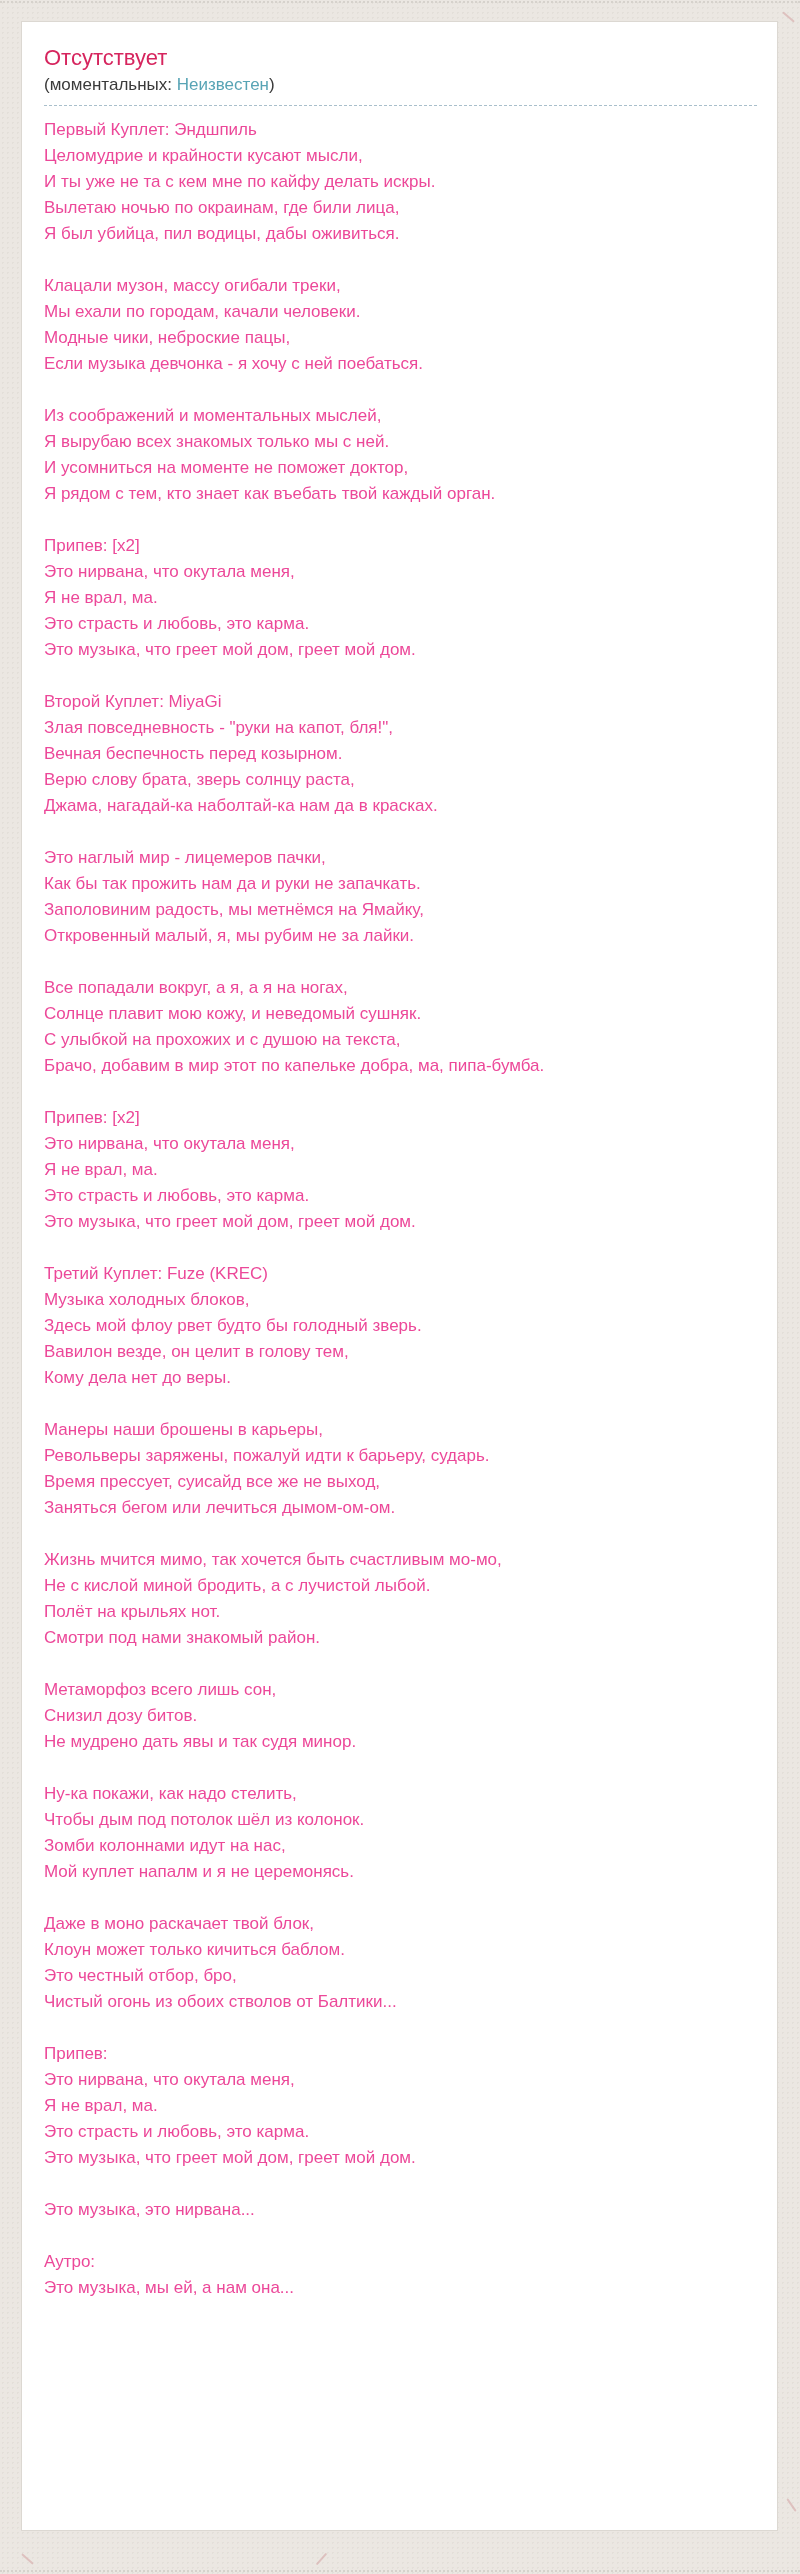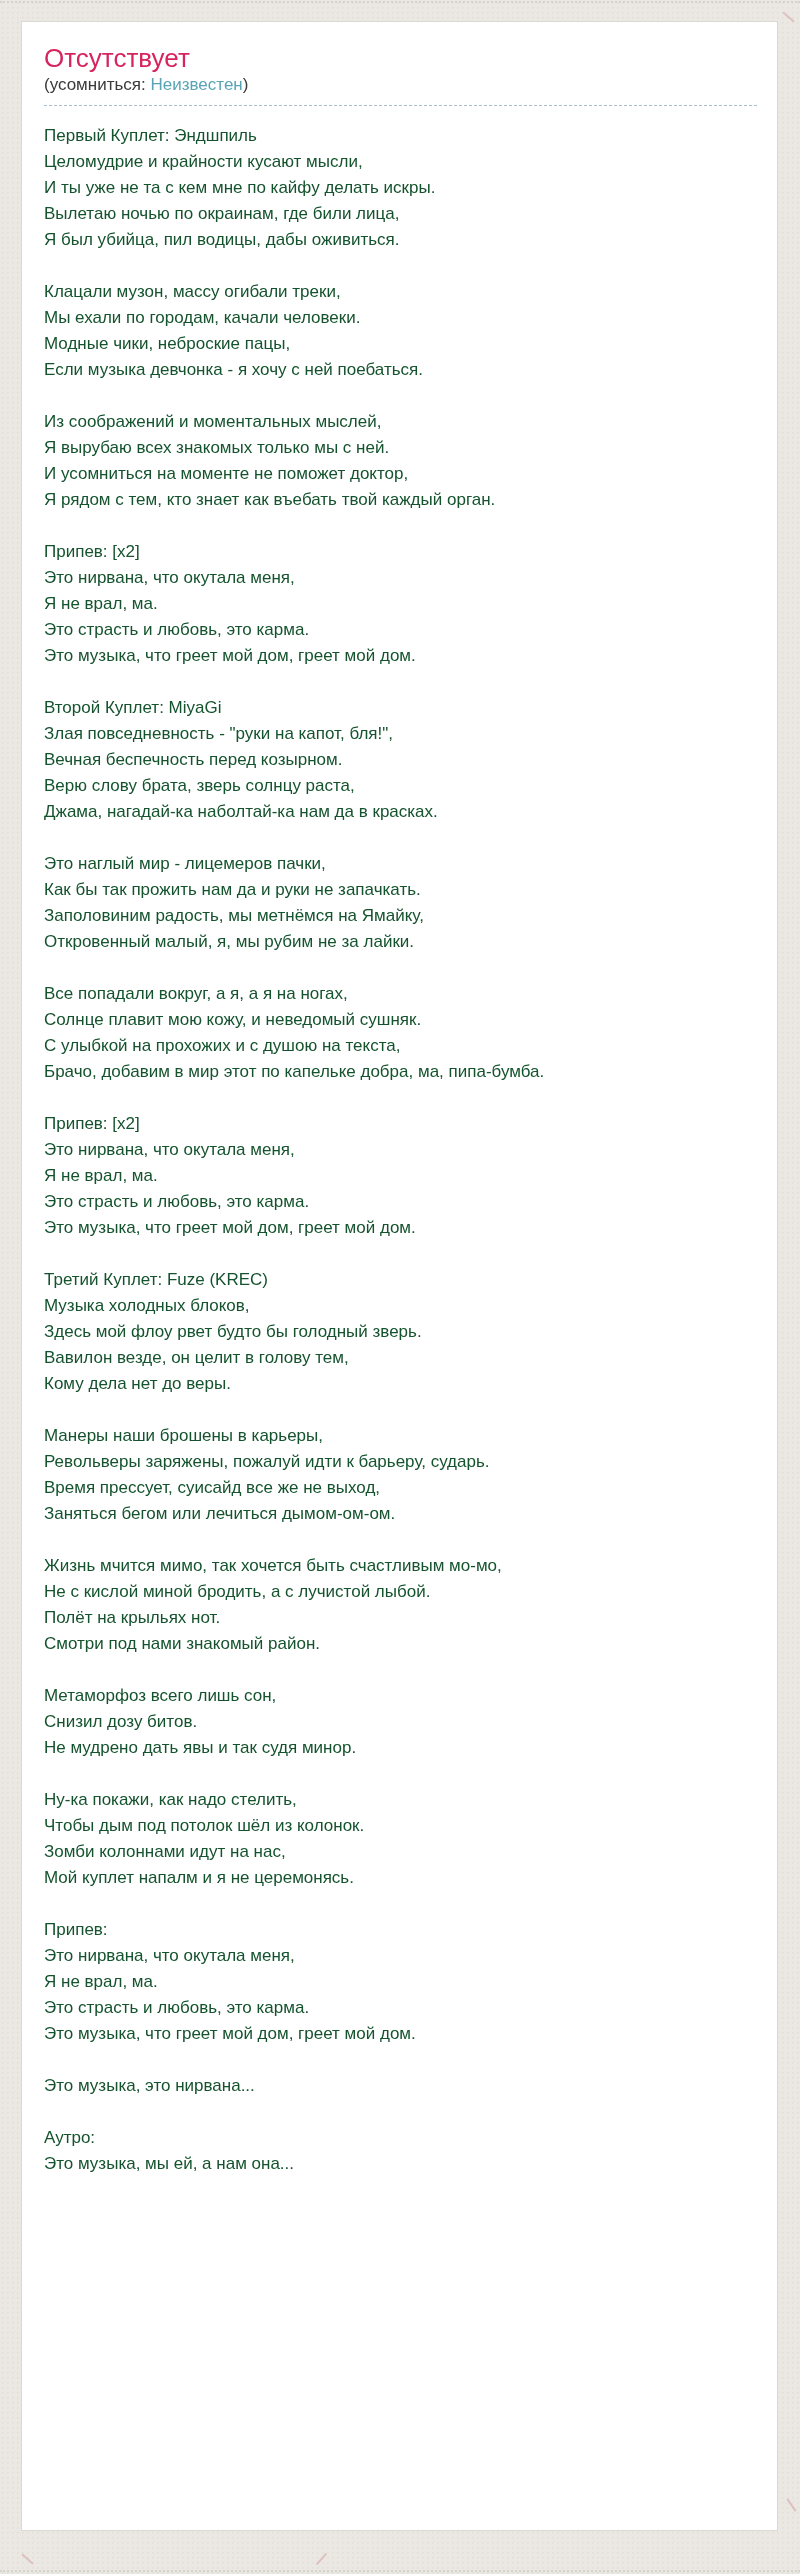--- a/index.html
+++ b/index.html
@@ -28,42 +28,42 @@
     top:21px; left:21px;
     width:757px;
     box-sizing:border-box;
     min-height:2510px;
     background:#ffffff;
     border:1px solid #dcd8d2;
     padding:20px 20px 16px 22px;
   }
   h1.song-title {
     margin:0;
-    font-size:26px;
+    font-size:22px;
     font-weight:400;
     line-height:32px;
     color:#d6255e;
   }
   .artist-line {
     font-size:17px;
     line-height:20px;
     color:#3a3a3a;
     padding:1px 0 10px 0;
     border-bottom:1px dashed #a9bfcb;
   }
   .artist-line a {
     color:#58a4b5;
     text-decoration:none;
     cursor:pointer;
   }
   .lyrics {
-    margin-top:17px;
+    margin-top:11px;
     font-size:17px;
     line-height:26px;
-    color:#14532d;
+    color:#ec4899;
   }
   .lyrics p {
     margin:0 0 26px 0;
     white-space:pre-line;
   }
   .lyrics p:last-child { margin-bottom:0; }
   .scratch {
     position:absolute;
     width:15px; height:2px;
     background:#d4a3a3;
@@ -73,21 +73,21 @@
 </style>
 </head>
 <body>
 
 <div class="page">
   <div class="dotted-edge top"></div>
 
   <div class="card">
     <h1 class="song-title">Отсутствует</h1>
     <div class="artist-line">
-      <span>(усомниться:</span>
+      <span>(моментальных:</span>
       <a href="#">Неизвестен</a><span>)</span>
     </div>
     <div class="lyrics">
         <p>Первый Куплет: Эндшпиль
 Целомудрие и крайности кусают мысли,
 И ты уже не та с кем мне по кайфу делать искры.
 Вылетаю ночью по окраинам, где били лица,
 Я был убийца, пил водицы, дабы оживиться.</p>
         <p>Клацали музон, массу огибали треки,
 Мы ехали по городам, качали человеки.
@@ -133,20 +133,24 @@
 Не с кислой миной бродить, а с лучистой лыбой.
 Полёт на крыльях нот.
 Смотри под нами знакомый район.</p>
         <p>Метаморфоз всего лишь сон,
 Снизил дозу битов.
 Не мудрено дать явы и так судя минор.</p>
         <p>Ну-ка покажи, как надо стелить,
 Чтобы дым под потолок шёл из колонок.
 Зомби колоннами идут на нас,
 Мой куплет напалм и я не церемонясь.</p>
+        <p>Даже в моно раскачает твой блок,
+Клоун может только кичиться баблом.
+Это честный отбор, бро,
+Чистый огонь из обоих стволов от Балтики...</p>
         <p>Припев:
 Это нирвана, что окутала меня,
 Я не врал, ма.
 Это страсть и любовь, это карма.
 Это музыка, что греет мой дом, греет мой дом.</p>
         <p>Это музыка, это нирвана...</p>
         <p>Аутро:
 Это музыка, мы ей, а нам она...</p>
       </div>
   </div>

